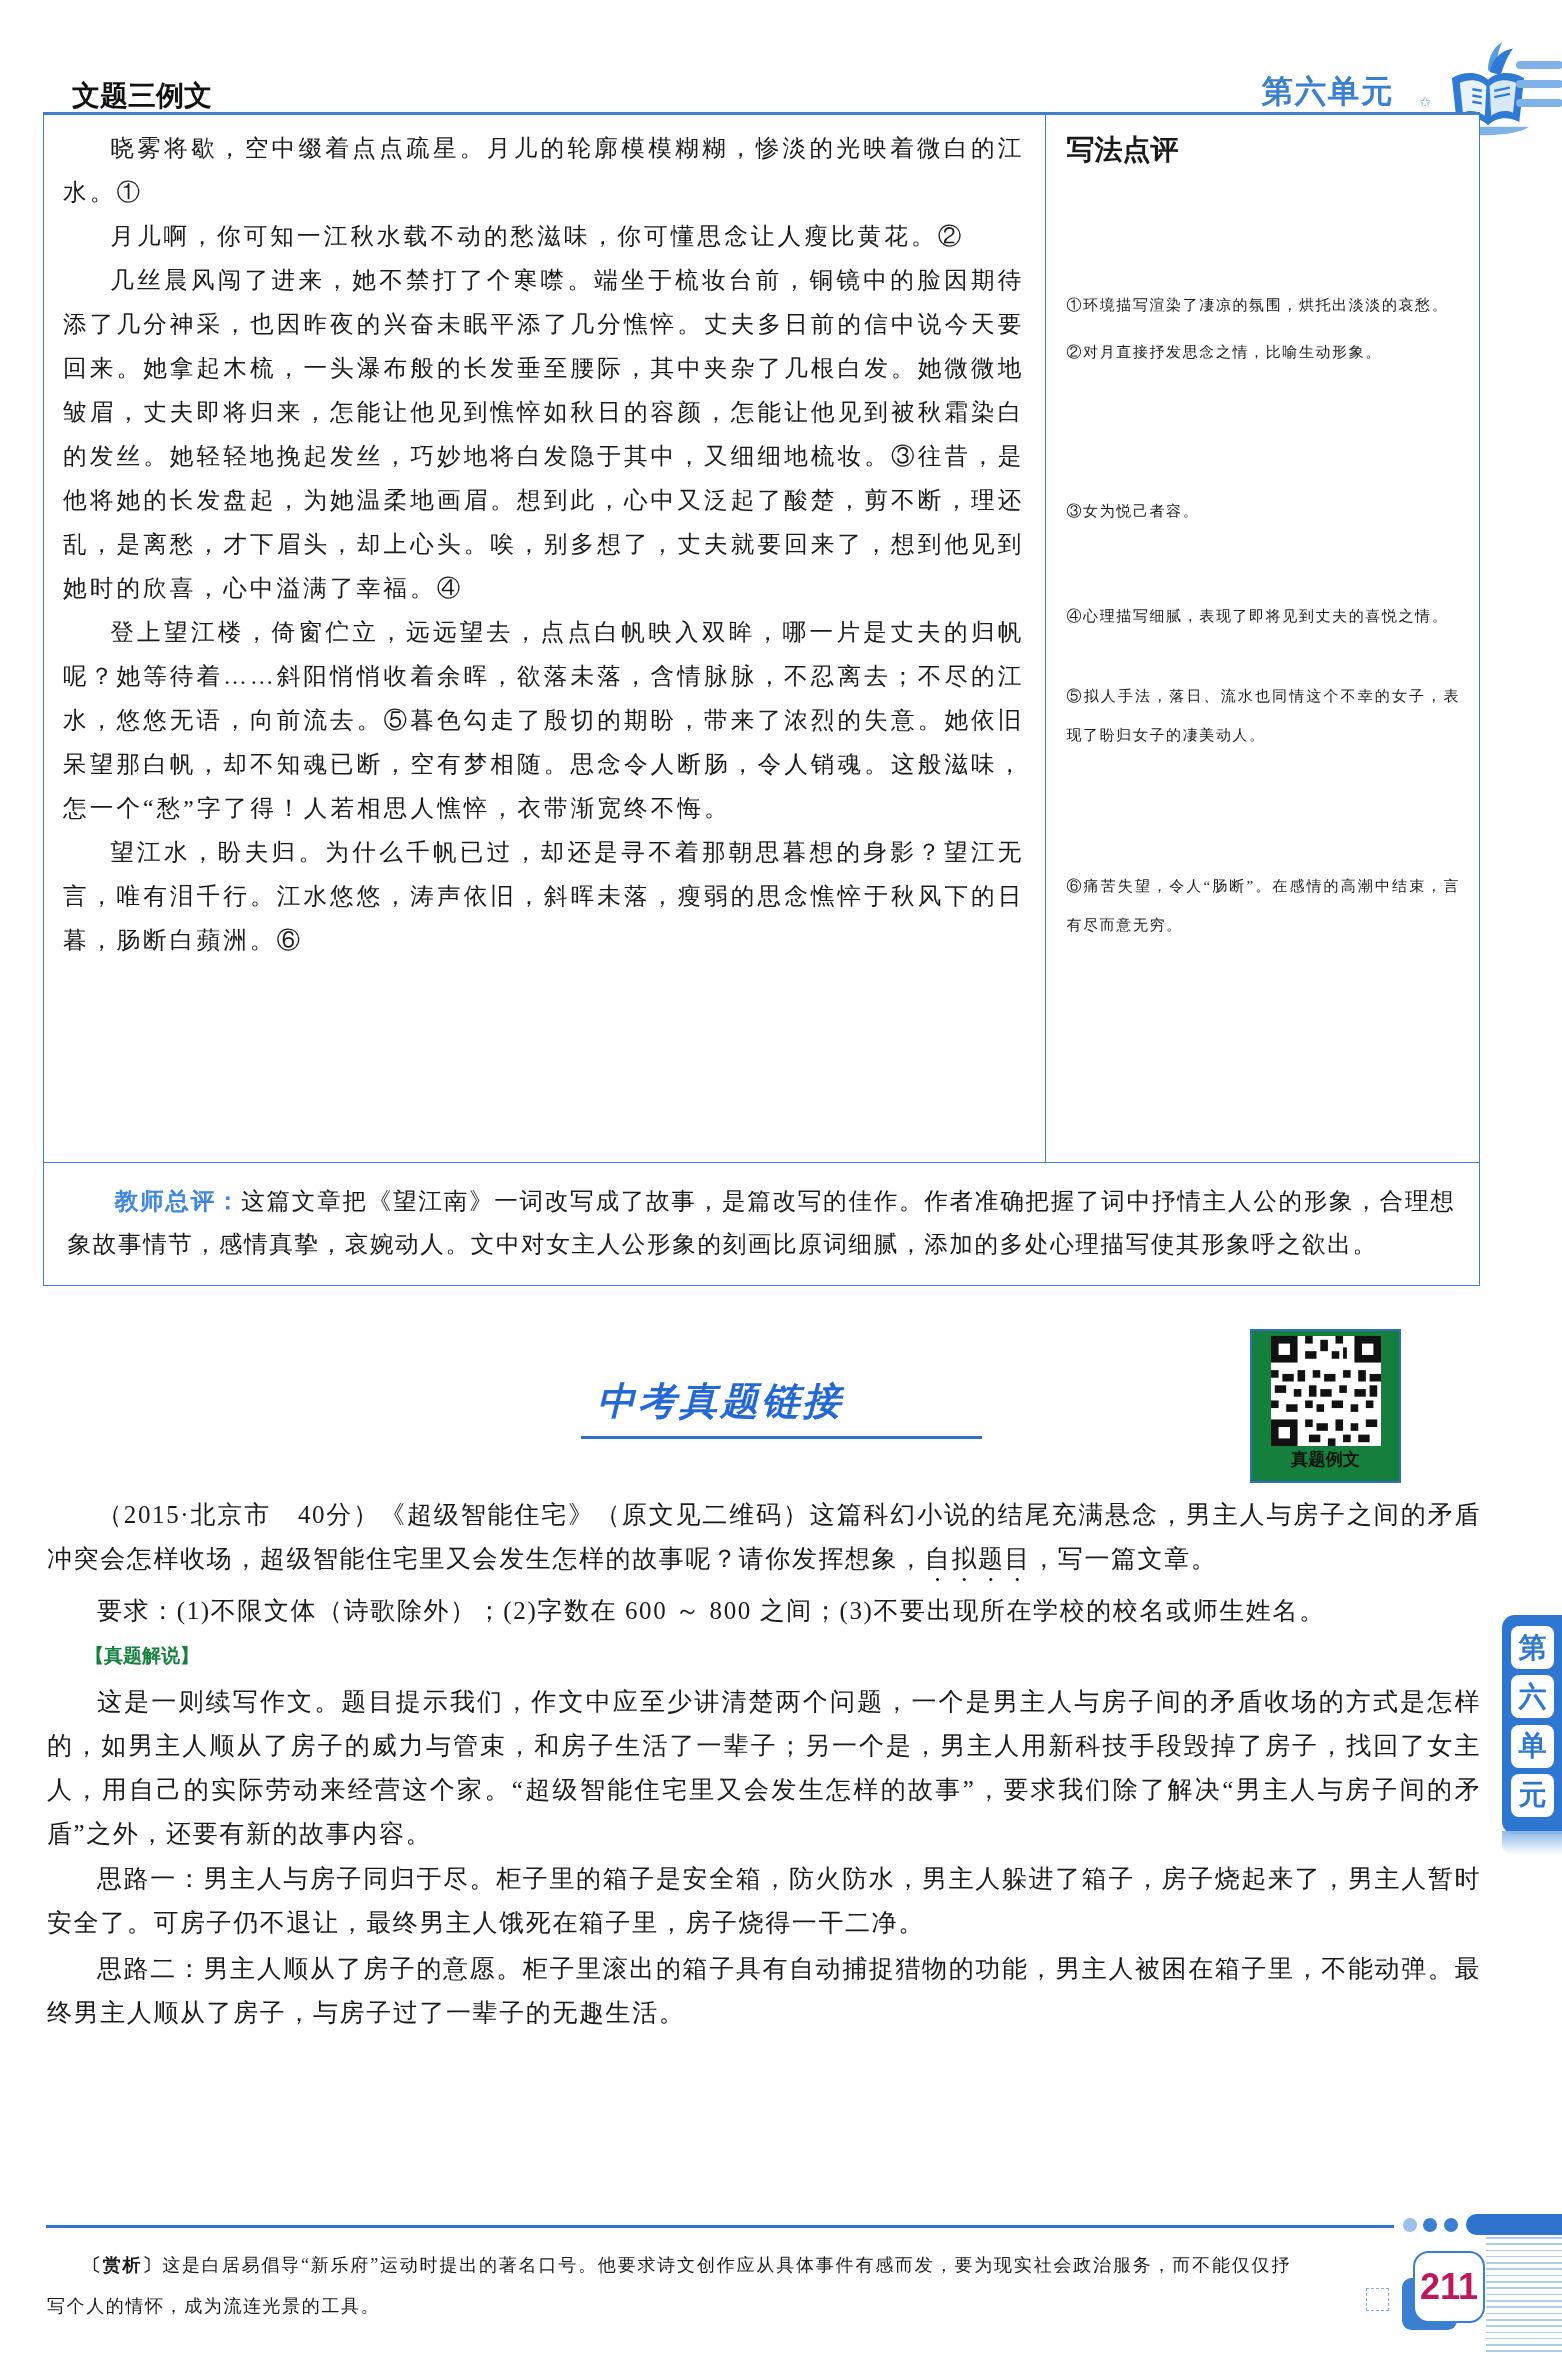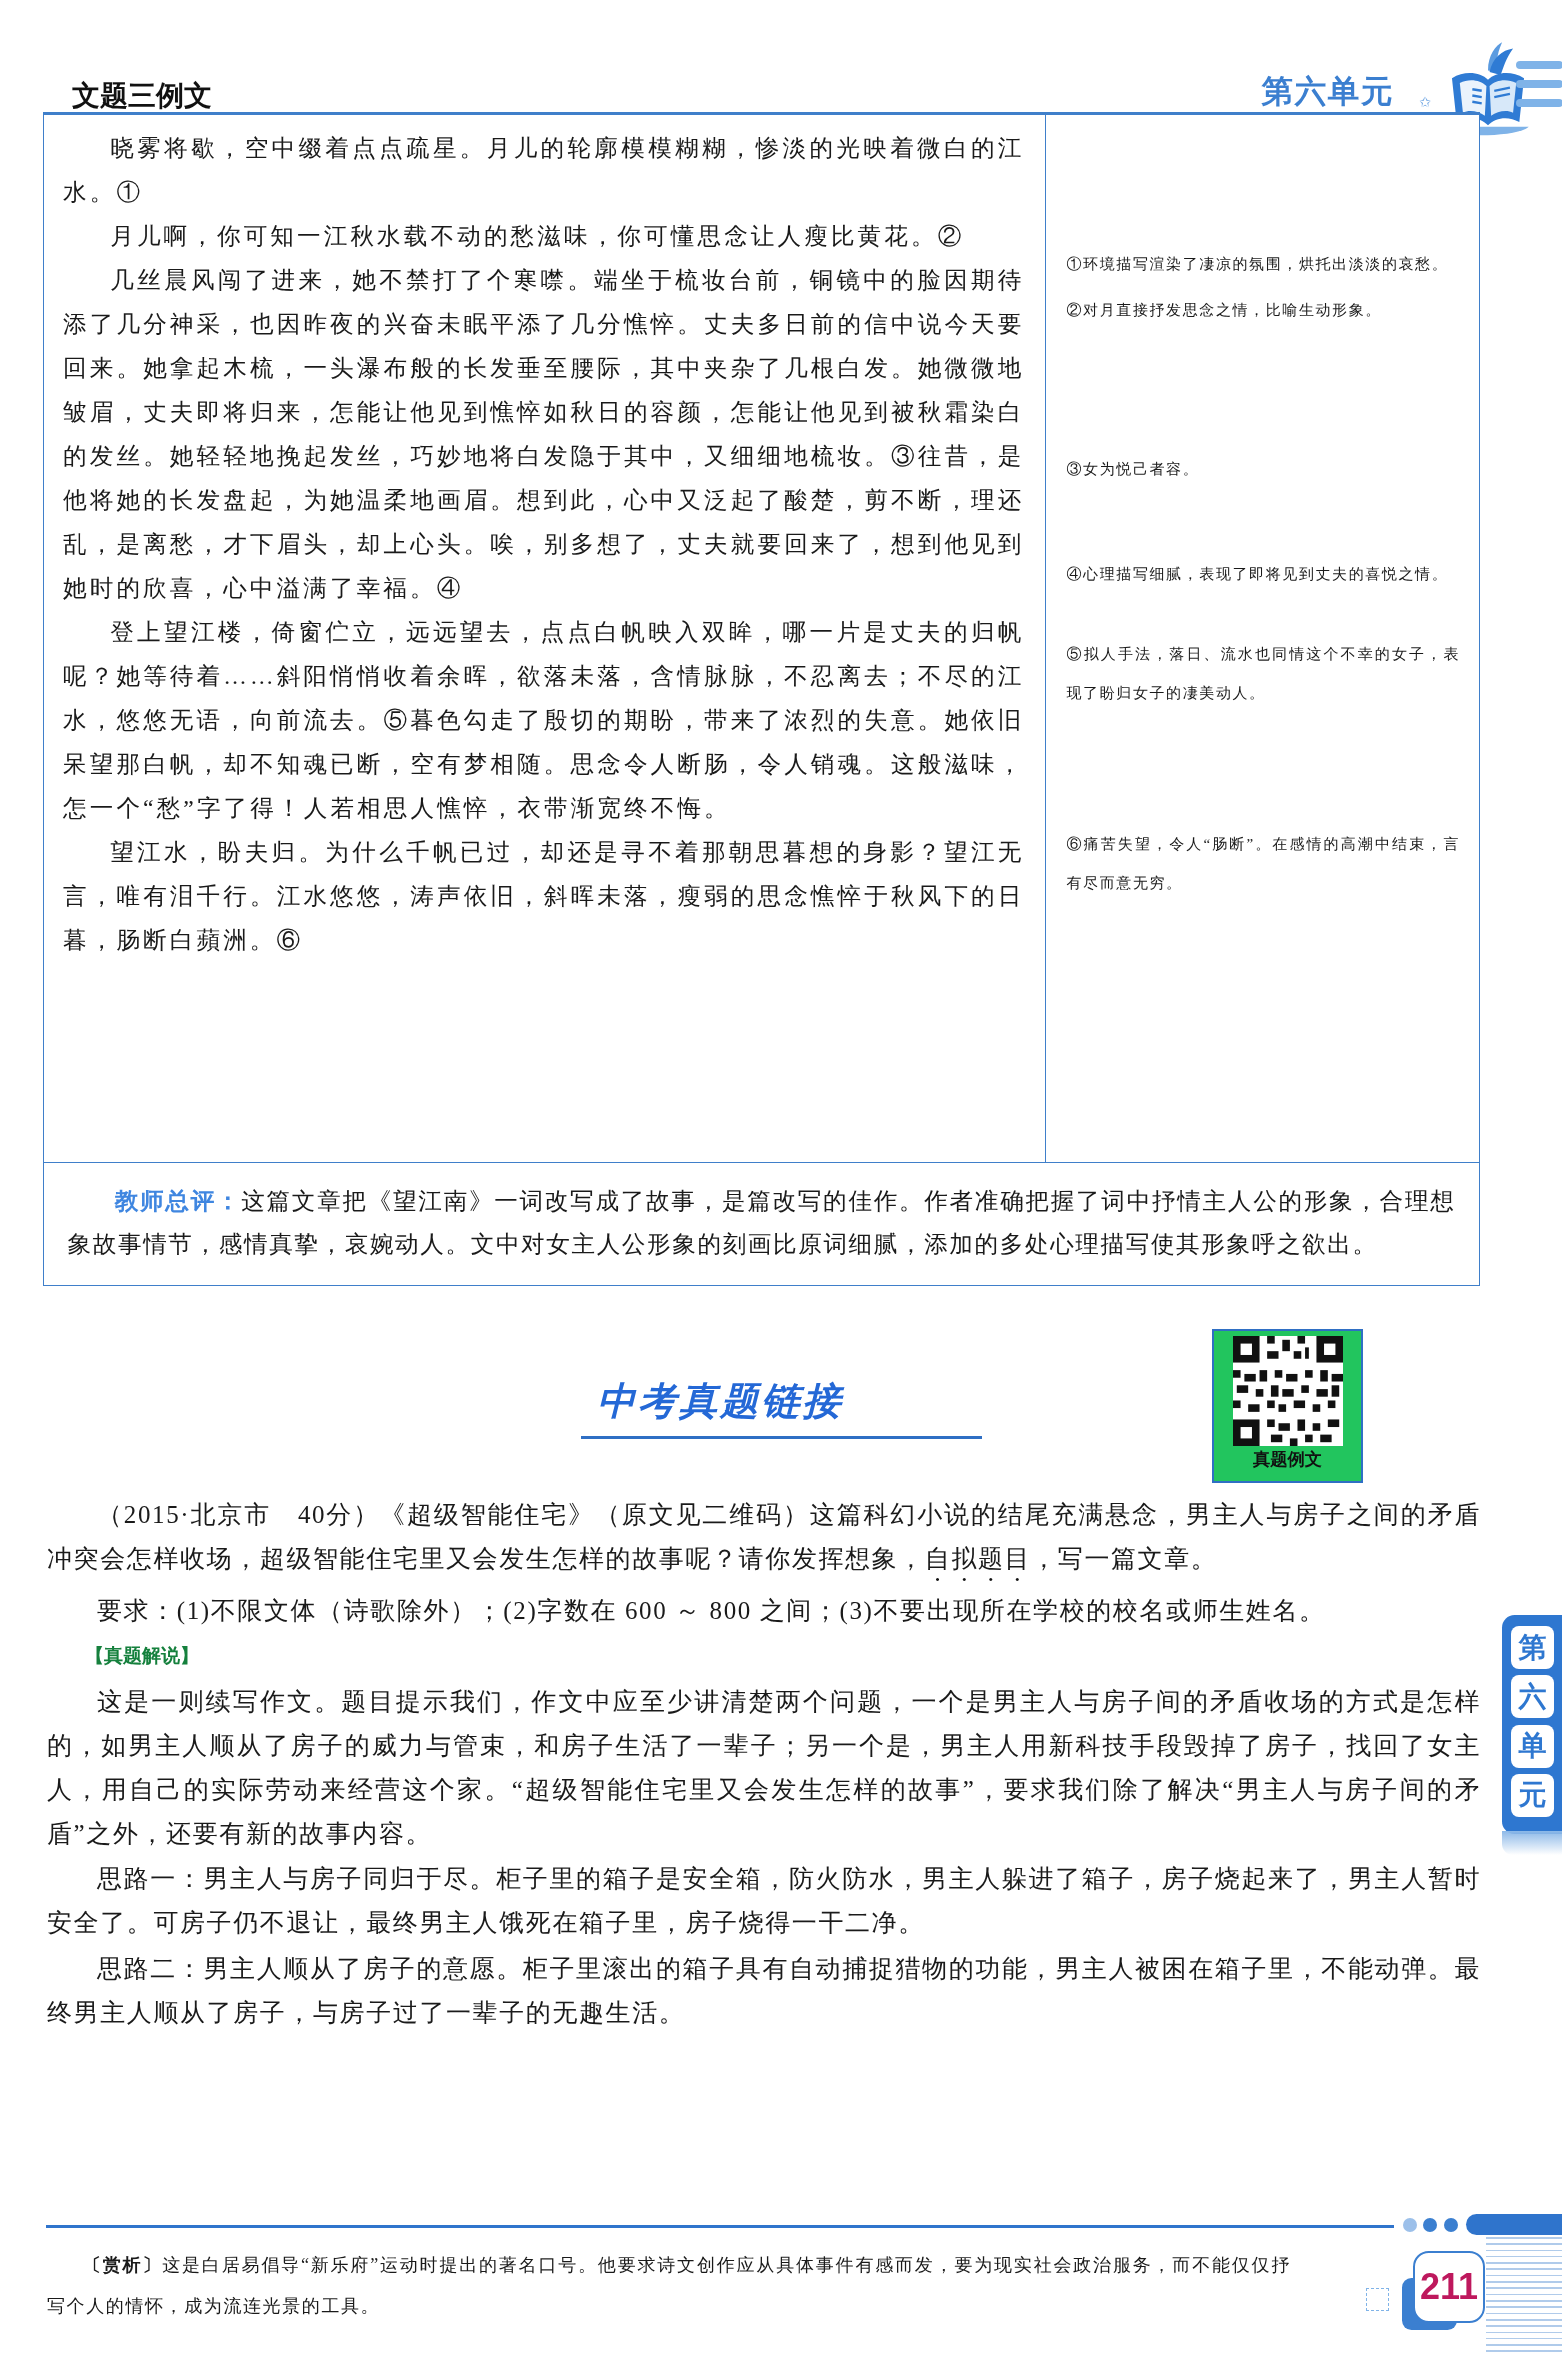--- a/index.html
+++ b/index.html
@@ -36,22 +36,22 @@
   .ri-4{margin-top:66px;}  .ri-5{margin-top:41px;} .ri-6{margin-top:112px;}
 
   .teacher-p{font-size:23.6px;line-height:43px;letter-spacing:1.6px;text-align:justify;text-indent:2em;margin:0;}
   .teacher-label{color:#3f86e0;font-weight:bold;font-family:"Liberation Sans","DejaVu Sans",sans-serif;}
 
   
   .exam-title{position:absolute;left:597px;top:1376px;font-family:"Liberation Sans","DejaVu Sans",sans-serif;
         font-size:38px;font-weight:bold;font-style:italic;color:#2468d6;letter-spacing:3.1px;}
   .exam-underline{position:absolute;left:581px;top:1436px;width:401px;height:3.1px;background:#2f6fc4;}
 
-  .qr-box{position:absolute;left:1212px;top:1329px;width:151px;height:154px;border:2.4px solid #2f6fc4;
-        background:#22c55e;box-sizing:border-box;text-align:center;}
+  .qr-box{position:absolute;left:1250px;top:1329px;width:151px;height:154px;border:2.4px solid #2f6fc4;
+        background:#15803d;box-sizing:border-box;text-align:center;}
   .qr-box svg{display:block;margin:4.7px auto 1.6px auto;}
   .qr-caption{font-family:"Liberation Sans","DejaVu Sans",sans-serif;font-size:17.3px;font-weight:bold;color:#111;}
 
   
   .main-text{position:absolute;left:47px;top:1493px;width:1434px;}
   .main-p{font-size:25px;line-height:44px;letter-spacing:1.6px;text-align:justify;text-indent:2em;margin:0 0 1.6px 0;}
   .emph{ -webkit-text-emphasis:filled dot #111; -webkit-text-emphasis-position:under right;
          text-emphasis:filled dot #111; text-emphasis-position:under right;}
   .analysis-label{color:#15803d;font-weight:bold;font-family:"Liberation Sans","DejaVu Sans",sans-serif;
          font-size:19px;line-height:44px;text-indent:2em;margin:0 0 1.6px 0;}
@@ -119,20 +119,21 @@
 
   <div class="essay-table">
     <div class="essay-left">
       <p class="essay-p">晓雾将歇，空中缀着点点疏星。月儿的轮廓模模糊糊，惨淡的光映着微白的江水。①</p>
       <p class="essay-p">月儿啊，你可知一江秋水载不动的愁滋味，你可懂思念让人瘦比黄花。②</p>
       <p class="essay-p">几丝晨风闯了进来，她不禁打了个寒噤。端坐于梳妆台前，铜镜中的脸因期待添了几分神采，也因昨夜的兴奋未眠平添了几分憔悴。丈夫多日前的信中说今天要回来。她拿起木梳，一头瀑布般的长发垂至腰际，其中夹杂了几根白发。她微微地皱眉，丈夫即将归来，怎能让他见到憔悴如秋日的容颜，怎能让他见到被秋霜染白的发丝。她轻轻地挽起发丝，巧妙地将白发隐于其中，又细细地梳妆。③往昔，是他将她的长发盘起，为她温柔地画眉。想到此，心中又泛起了酸楚，剪不断，理还乱，是离愁，才下眉头，却上心头。唉，别多想了，丈夫就要回来了，想到他见到她时的欣喜，心中溢满了幸福。④</p>
       <p class="essay-p">登上望江楼，倚窗伫立，远远望去，点点白帆映入双眸，哪一片是丈夫的归帆呢？她等待着……斜阳悄悄收着余晖，欲落未落，含情脉脉，不忍离去；不尽的江水，悠悠无语，向前流去。⑤暮色勾走了殷切的期盼，带来了浓烈的失意。她依旧呆望那白帆，却不知魂已断，空有梦相随。思念令人断肠，令人销魂。这般滋味，怎一个“愁”字了得！人若相思人憔悴，衣带渐宽终不悔。</p>
       <p class="essay-p">望江水，盼夫归。为什么千帆已过，却还是寻不着那朝思暮想的身影？望江无言，唯有泪千行。江水悠悠，涛声依旧，斜晖未落，瘦弱的思念憔悴于秋风下的日暮，肠断白蘋洲。⑥</p>
     </div>
     <div class="essay-right">
+      <div class="review-header">写法点评</div>
       <p class="review-item ri-1">①环境描写渲染了凄凉的氛围，烘托出淡淡的哀愁。</p>
       <p class="review-item ri-2">②对月直接抒发思念之情，比喻生动形象。</p>
       <p class="review-item ri-3">③女为悦己者容。</p>
       <p class="review-item ri-4">④心理描写细腻，表现了即将见到丈夫的喜悦之情。</p>
       <p class="review-item ri-5">⑤拟人手法，落日、流水也同情这个不幸的女子，表现了盼归女子的凄美动人。</p>
       <p class="review-item ri-6">⑥痛苦失望，令人“肠断”。在感情的高潮中结束，言有尽而意无穷。</p>
     </div>
     <div class="teacher-row">
       <p class="teacher-p">
         <span class="teacher-label">教师总评：</span><span>这篇文章把《望江南》一词改写成了故事，是篇改写的佳作。作者准确把握了词中抒情主人公的形象，合理想象故事情节，感情真挚，哀婉动人。文中对女主人公形象的刻画比原词细腻，添加的多处心理描写使其形象呼之欲出。</span>

